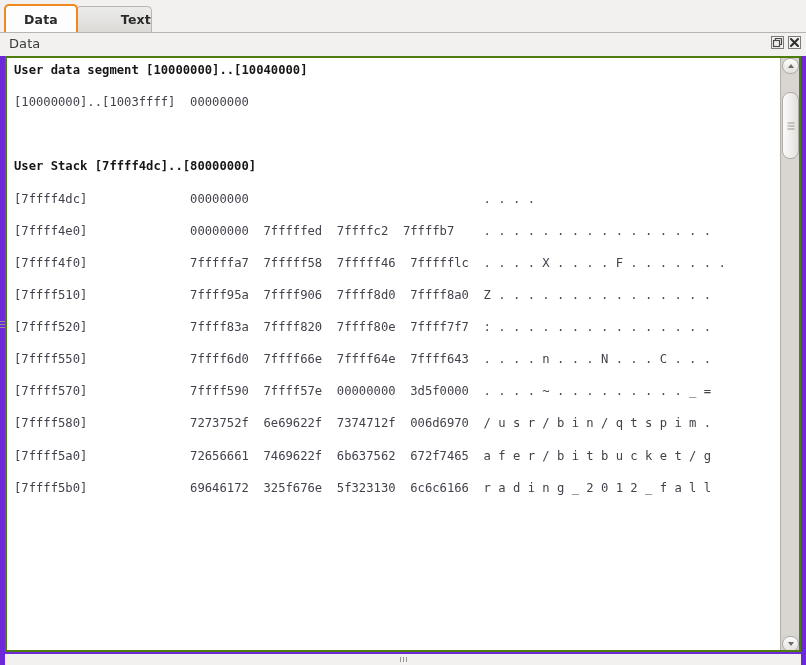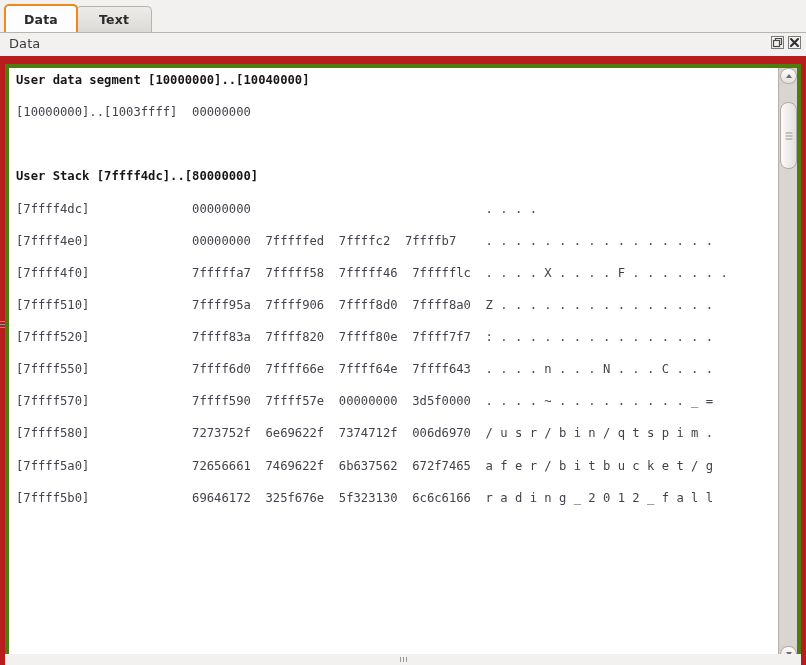--- a/index.html
+++ b/index.html
@@ -15,21 +15,21 @@
     font-family: "DejaVu Sans", "Liberation Sans", sans-serif;
     font-size: 12px;
     color: #1a1a1a;
     -webkit-font-smoothing: antialiased;
   }
 
   #app {
     position: relative;
     width: 806px;
     height: 665px;
-    background: #b91c1c;
+    background: #6d28d9;
     box-sizing: border-box;
   }
 
   
   .tabstrip {
     position: absolute;
     left: 0; top: 0;
     width: 806px;
     height: 33px;
     background: #f2f1f0;
@@ -71,20 +71,21 @@
   .tab.inactive {
     left: 76px;
     width: 76px;
     top: 6px;
     height: 26px;
     background: linear-gradient(to bottom, #ececea 0%, #dcdad7 100%);
     border: 1px solid #b8b4b0;
     border-bottom: none;
     color: #2b2b2b;
     z-index: 1;
+    justify-content: flex-end;
   }
 
   
   .panel-title-bar {
     position: absolute;
     left: 0; top: 33px;
     width: 806px;
     height: 23px;
     background: #f2f1f0;
   }
@@ -116,24 +117,23 @@
   .title-btn svg { display: block; }
 
   
   .text-frame {
     position: absolute;
     left: 5px;
     top: 56px;
     width: 796px;
     height: 596px;
     background: #ffffff;
-    border: 4px solid #4d7c0f;
+    border: 2px solid #4d7c0f;
     box-sizing: border-box;
     overflow: hidden;
-    margin-top: 8px;
   }
   .text-viewport {
     position: absolute;
     left: 0; top: 0;
     width: 775px;
     height: 594px;
     overflow: hidden;
     background: #ffffff;
   }
   .dump {

